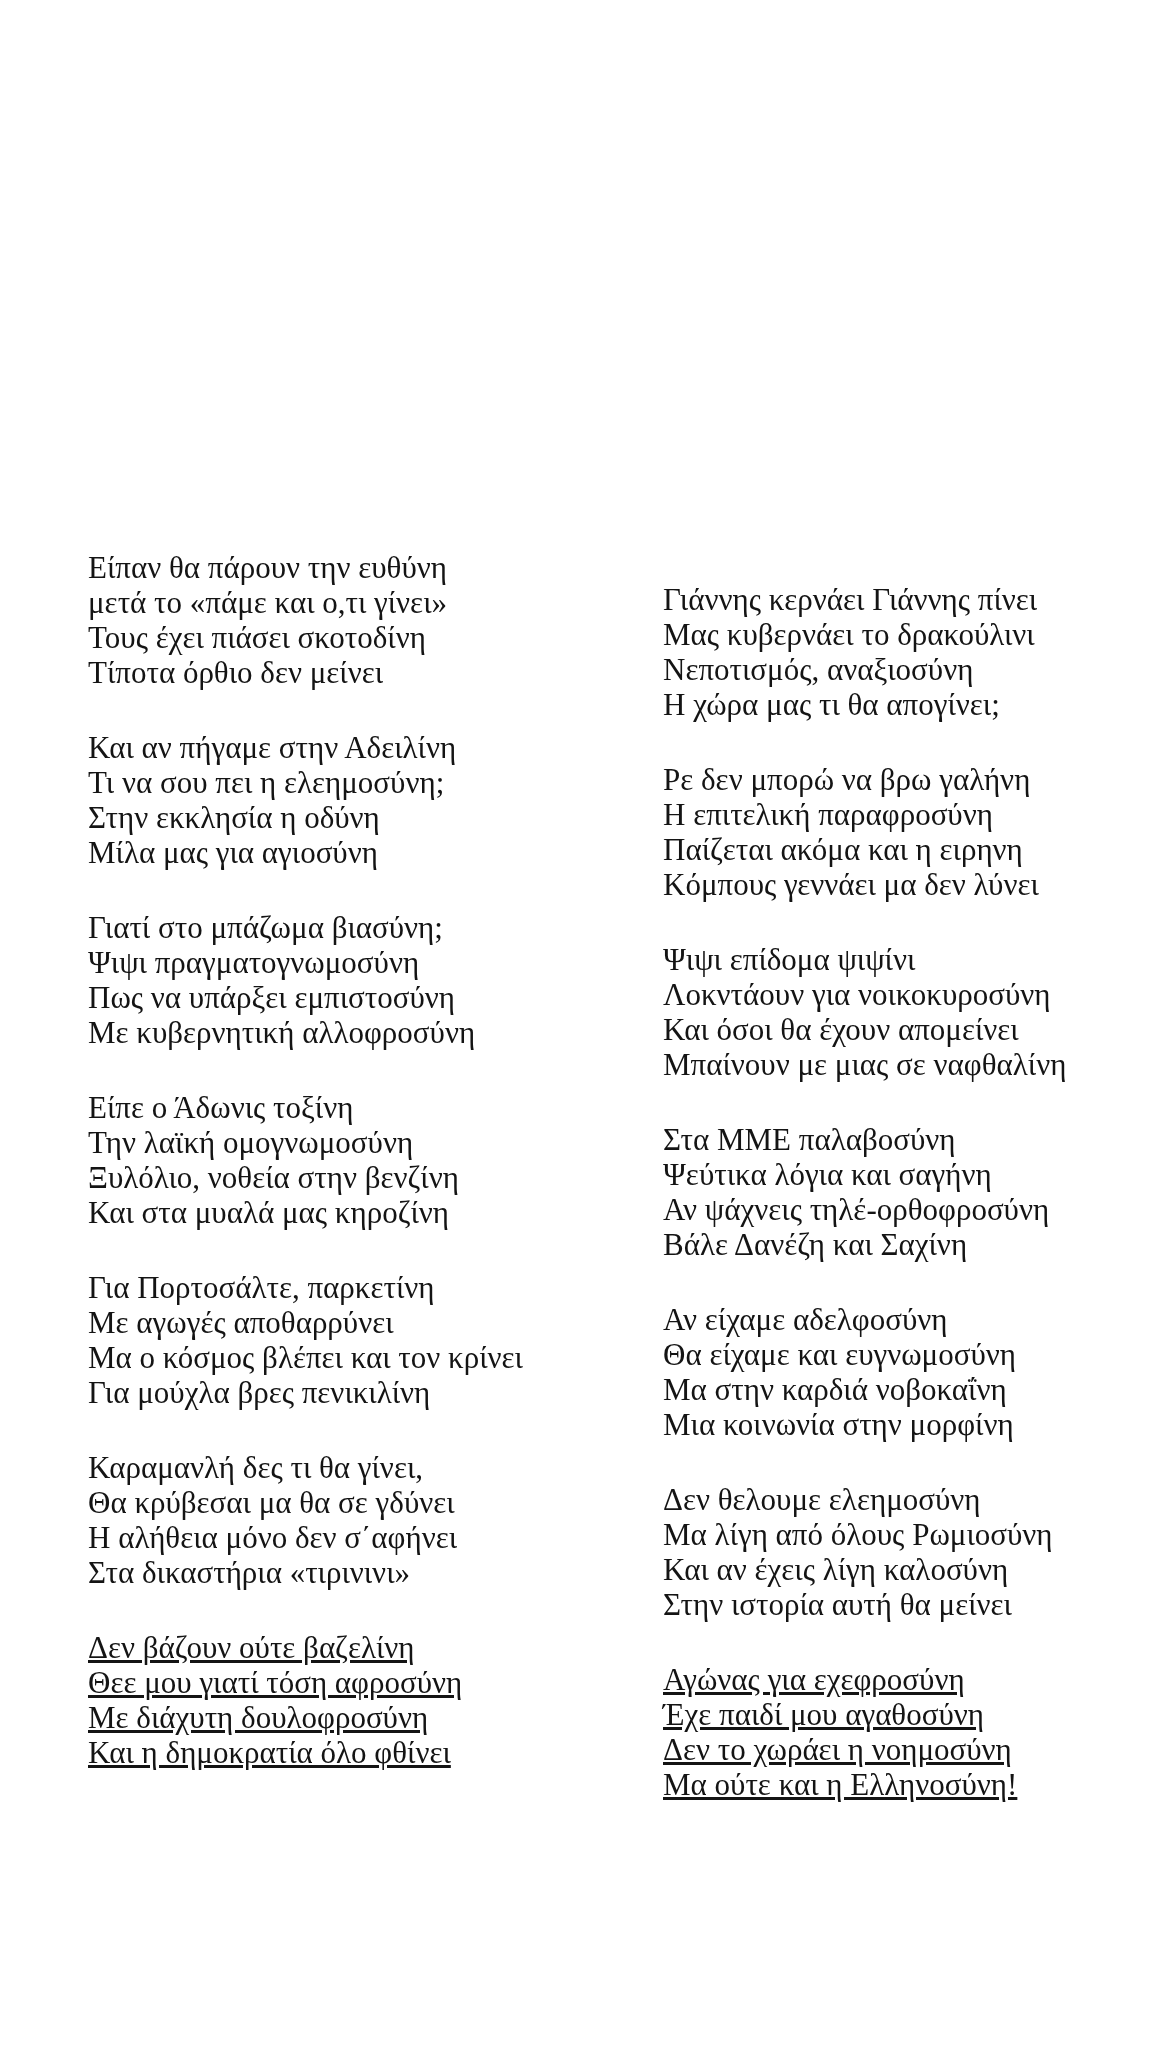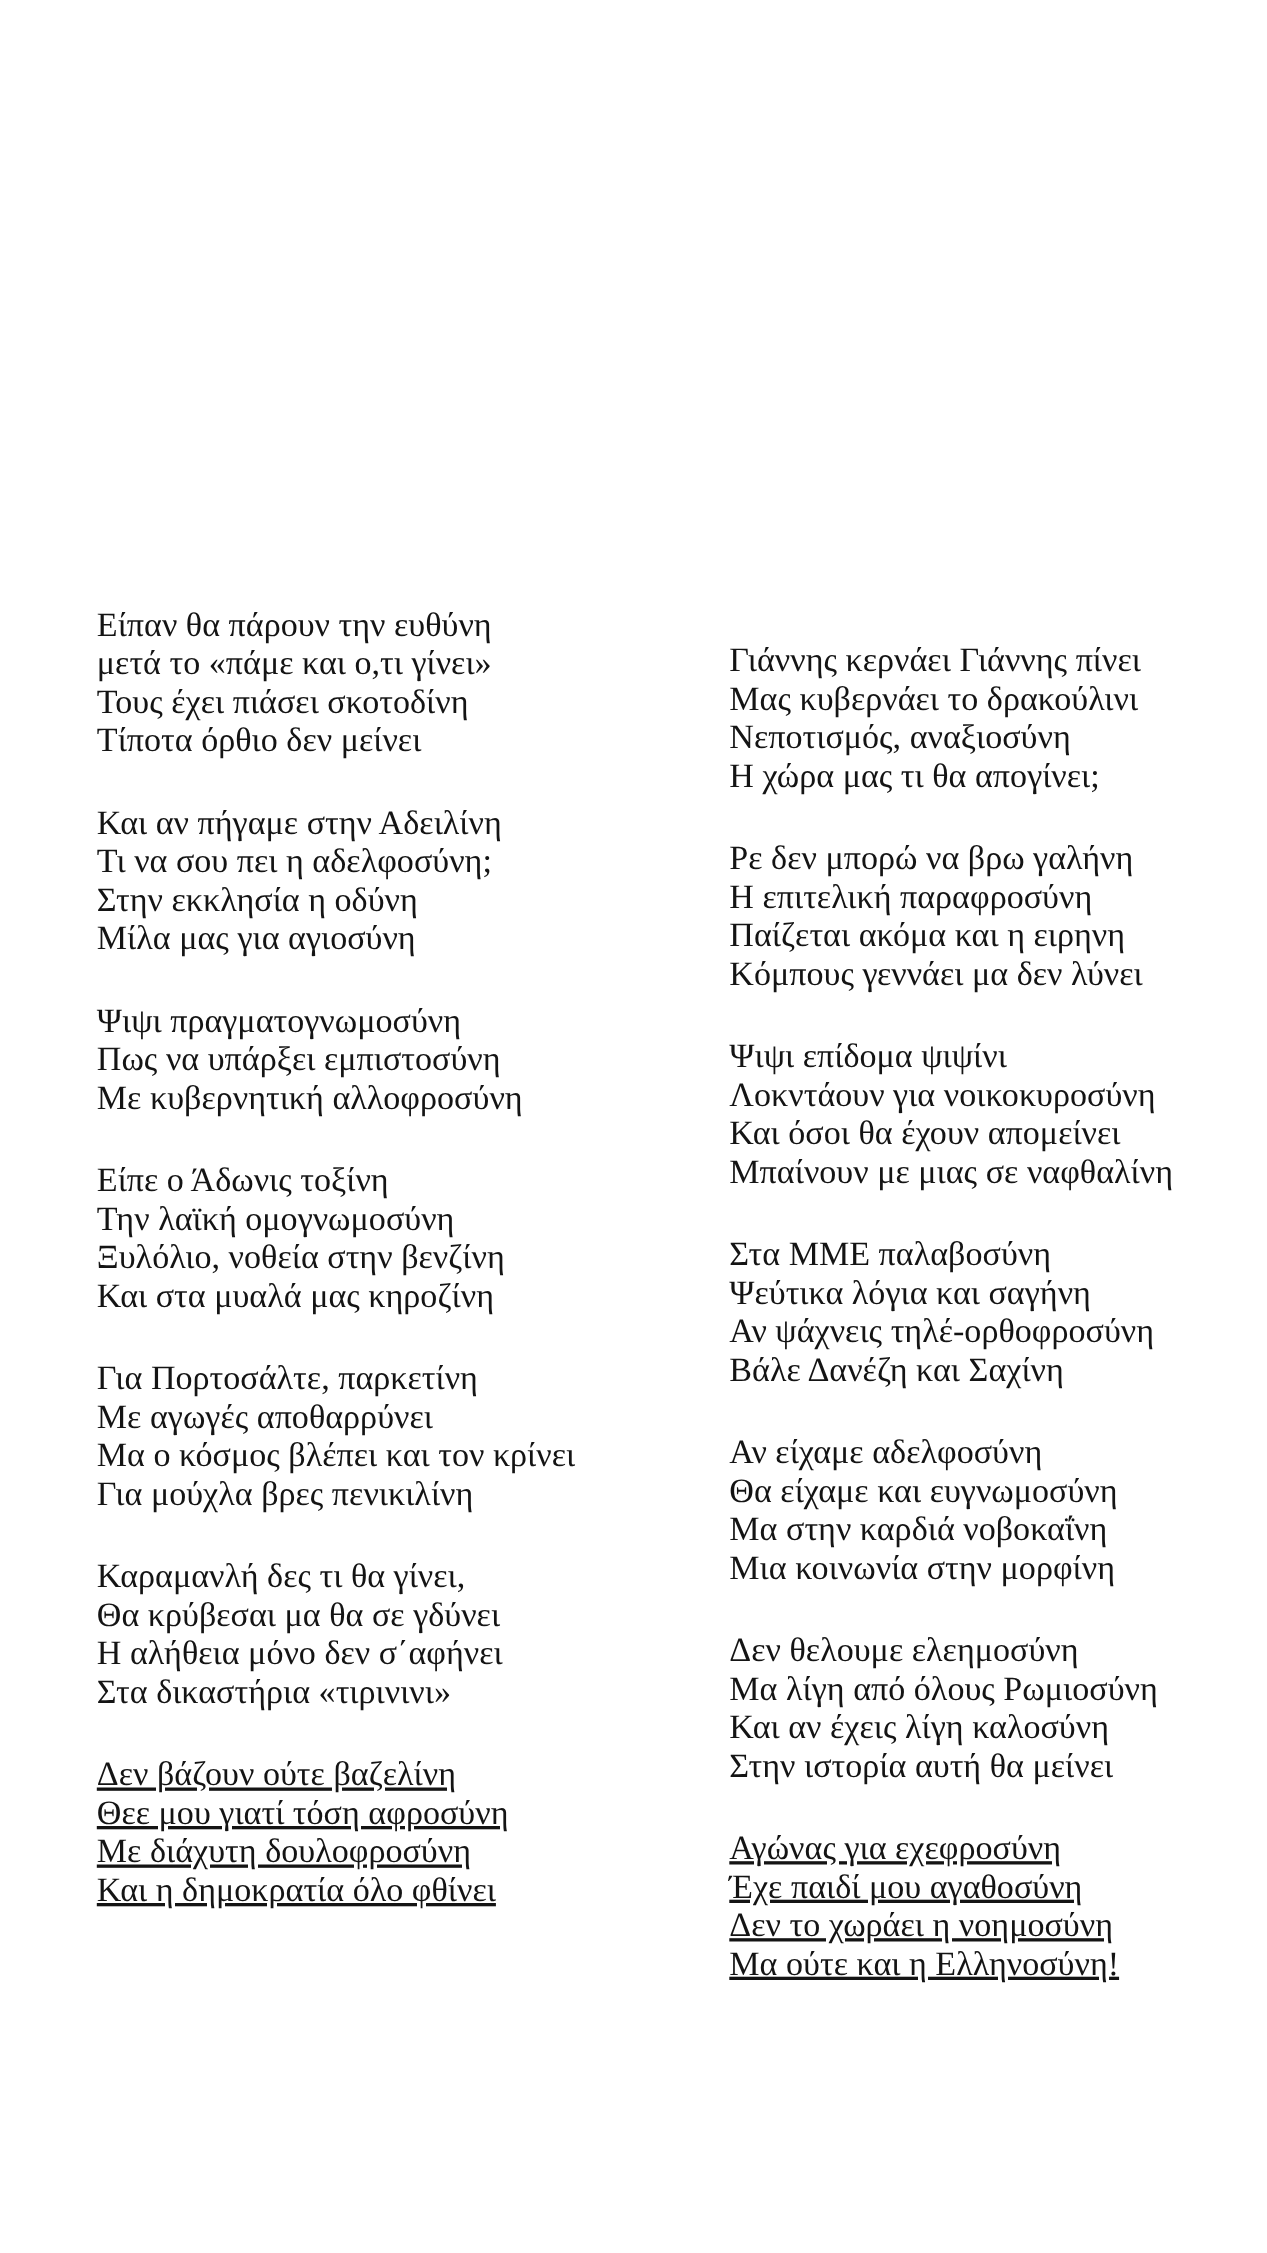--- a/index.html
+++ b/index.html
@@ -77,25 +77,26 @@
   <div class="columns" id="columns">
       <div class="column left">
         <div class="stanza">
           <div class="poem-line">Είπαν θα πάρουν την ευθύνη</div>
           <div class="poem-line">μετά το «πάμε και ο,τι γίνει»</div>
           <div class="poem-line">Τους έχει πιάσει σκοτοδίνη</div>
           <div class="poem-line">Τίποτα όρθιο δεν μείνει</div>
         </div>
         <div class="stanza">
           <div class="poem-line">Και αν πήγαμε στην Αδειλίνη</div>
-          <div class="poem-line">Τι να σου πει η αδελφοσύνη;</div>
+          <div class="poem-line">Τι να σου πει η ελεημοσύνη;</div>
           <div class="poem-line">Στην εκκλησία η οδύνη</div>
           <div class="poem-line">Μίλα μας για αγιοσύνη</div>
         </div>
         <div class="stanza">
+          <div class="poem-line">Γιατί στο μπάζωμα βιασύνη;</div>
           <div class="poem-line">Ψιψι πραγματογνωμοσύνη</div>
           <div class="poem-line">Πως να υπάρξει εμπιστοσύνη</div>
           <div class="poem-line">Με κυβερνητική αλλοφροσύνη</div>
         </div>
         <div class="stanza">
           <div class="poem-line">Είπε ο Άδωνις τοξίνη</div>
           <div class="poem-line">Την λαϊκή ομογνωμοσύνη</div>
           <div class="poem-line">Ξυλόλιο, νοθεία στην βενζίνη</div>
           <div class="poem-line">Και στα μυαλά μας κηροζίνη</div>
         </div>

